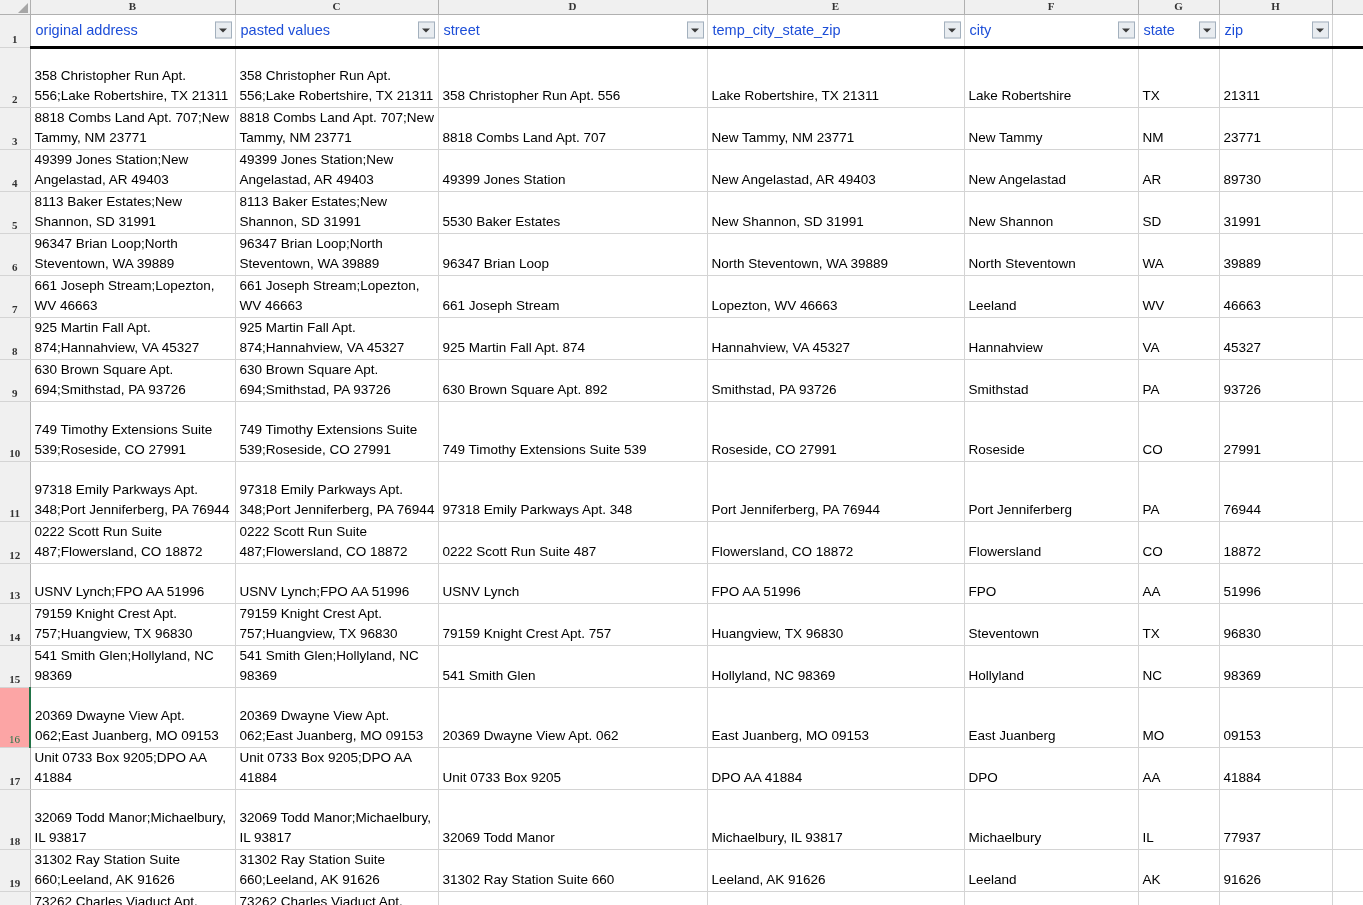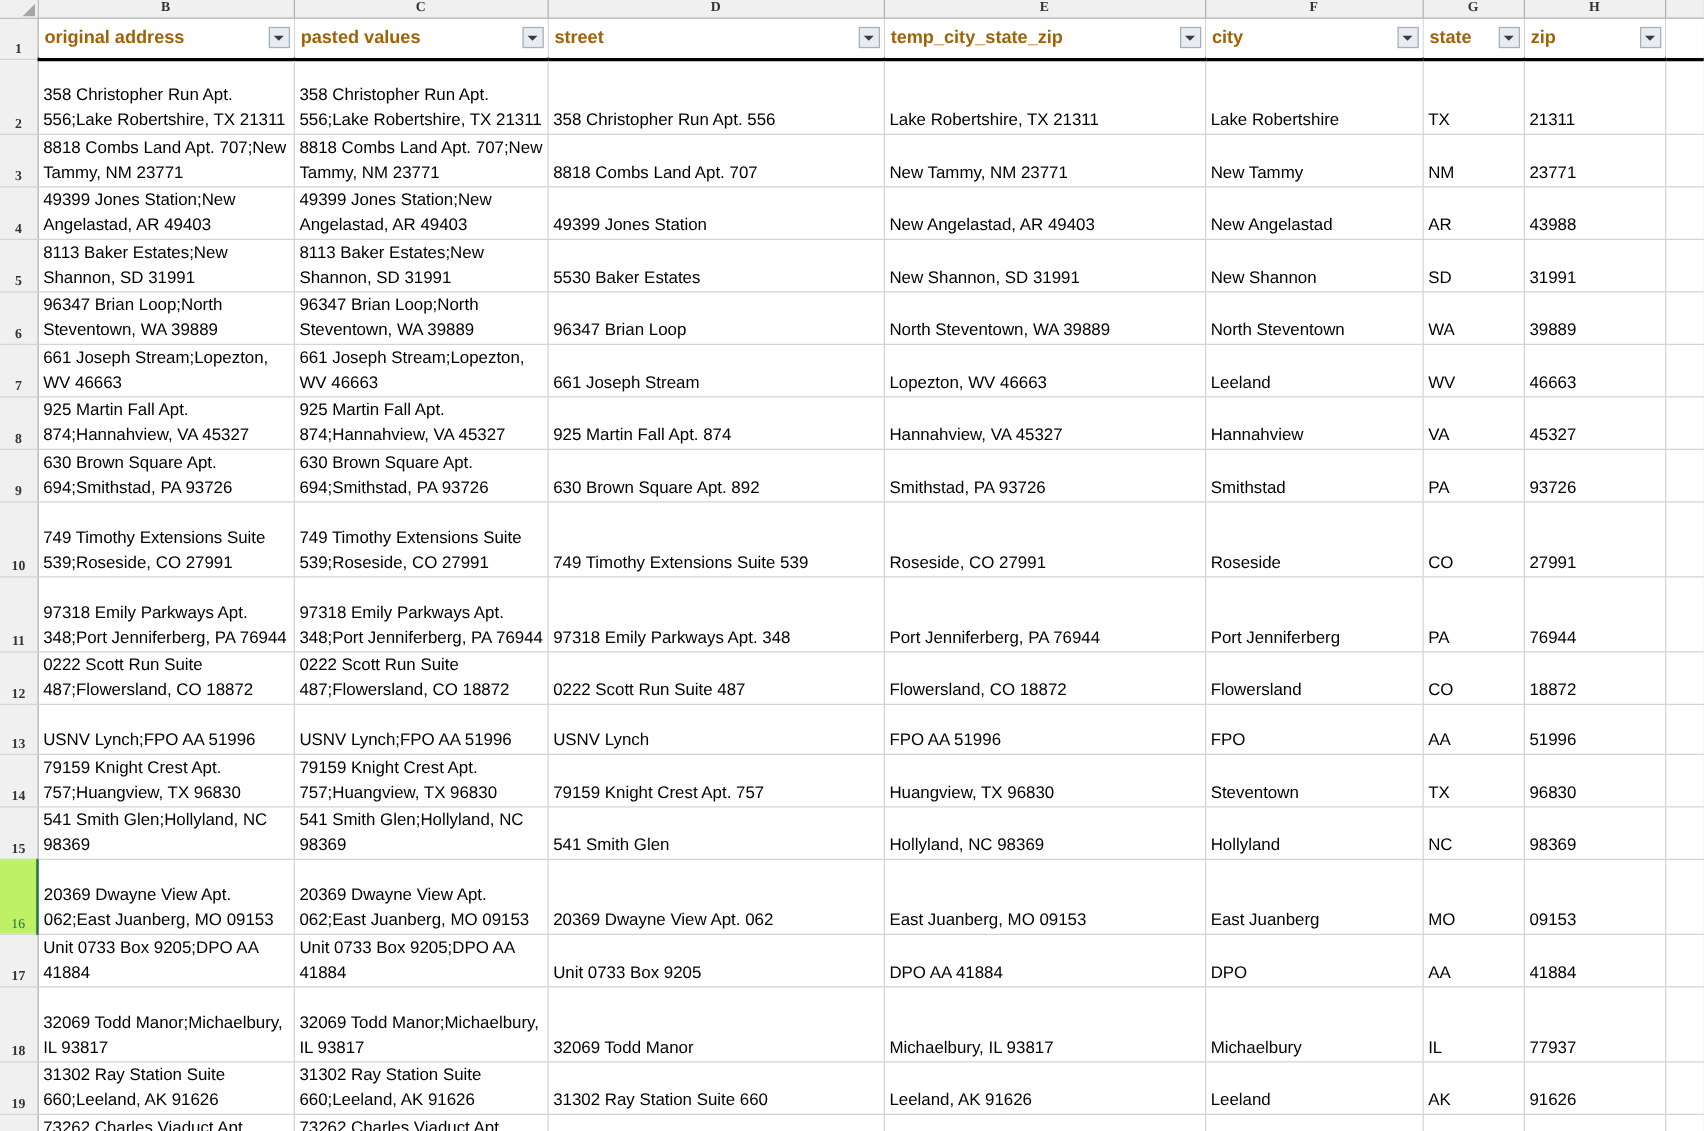--- a/index.html
+++ b/index.html
@@ -59,35 +59,35 @@
     border-bottom: 1px solid #d4d4d4;
     font-size: 11px;
     color: #333333;
     text-align: center;
     vertical-align: bottom;
     padding-bottom: 2px;
     font-family: "Liberation Serif", serif;
     user-select: none;
   }
   .rowhdr.active {
-    background: #bef264;
+    background: #fca5a5;
     color: #217346;
     border-right: 2px solid #217346;
     font-weight: normal;
   }
 
   
   .hrow { height: 33px; }
   .hcell {
     background: #ffffff;
     border-right: 1px solid #d4d4d4;
     border-bottom: 3px solid #000000;
     font-size: 14.5px;
-    font-weight: bold;
-    color: #a16207;
+    font-weight: normal;
+    color: #1d4ed8;
     vertical-align: middle;
     padding: 0 4px 0 5px;
     position: relative;
     white-space: nowrap;
     overflow: hidden;
     height: 33px;
   }
   .hcell .label { display: inline-block; }
   .filter-btn {
     position: absolute;
@@ -213,21 +213,21 @@
           <td class="cell blank"></td>
         </tr>
         <tr style="height: 40px;">
           <th class="rowhdr">4</th>
           <td class="cell">49399 Jones Station;New Angelastad, AR 49403</td>
           <td class="cell">49399 Jones Station;New Angelastad, AR 49403</td>
           <td class="cell">49399 Jones Station</td>
           <td class="cell">New Angelastad, AR 49403</td>
           <td class="cell">New Angelastad</td>
           <td class="cell">AR</td>
-          <td class="cell">43988</td>
+          <td class="cell">89730</td>
           <td class="cell blank"></td>
         </tr>
         <tr style="height: 40px;">
           <th class="rowhdr">5</th>
           <td class="cell">8113 Baker Estates;New Shannon, SD 31991</td>
           <td class="cell">8113 Baker Estates;New Shannon, SD 31991</td>
           <td class="cell">5530 Baker Estates</td>
           <td class="cell">New Shannon, SD 31991</td>
           <td class="cell">New Shannon</td>
           <td class="cell">SD</td>

